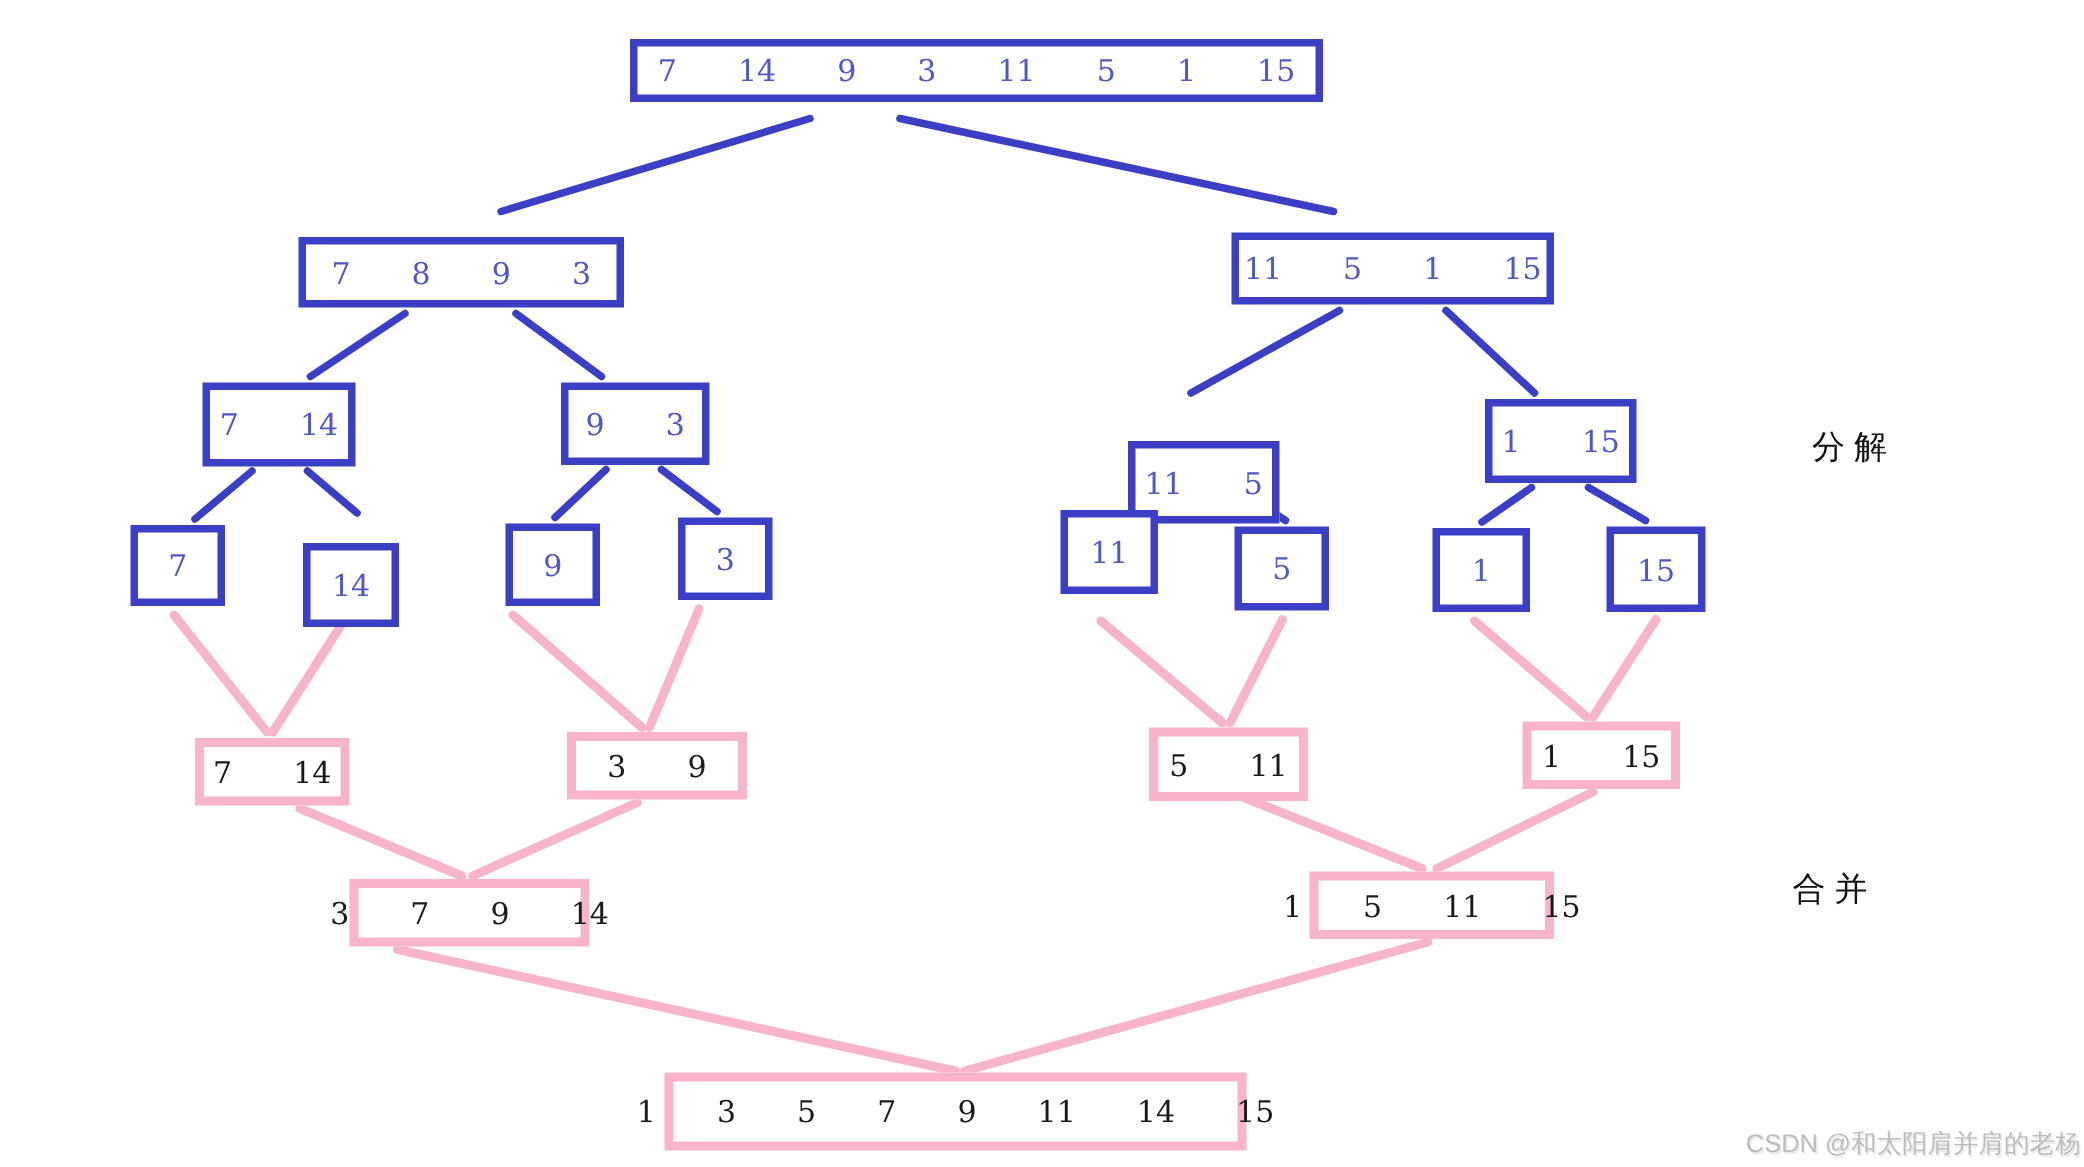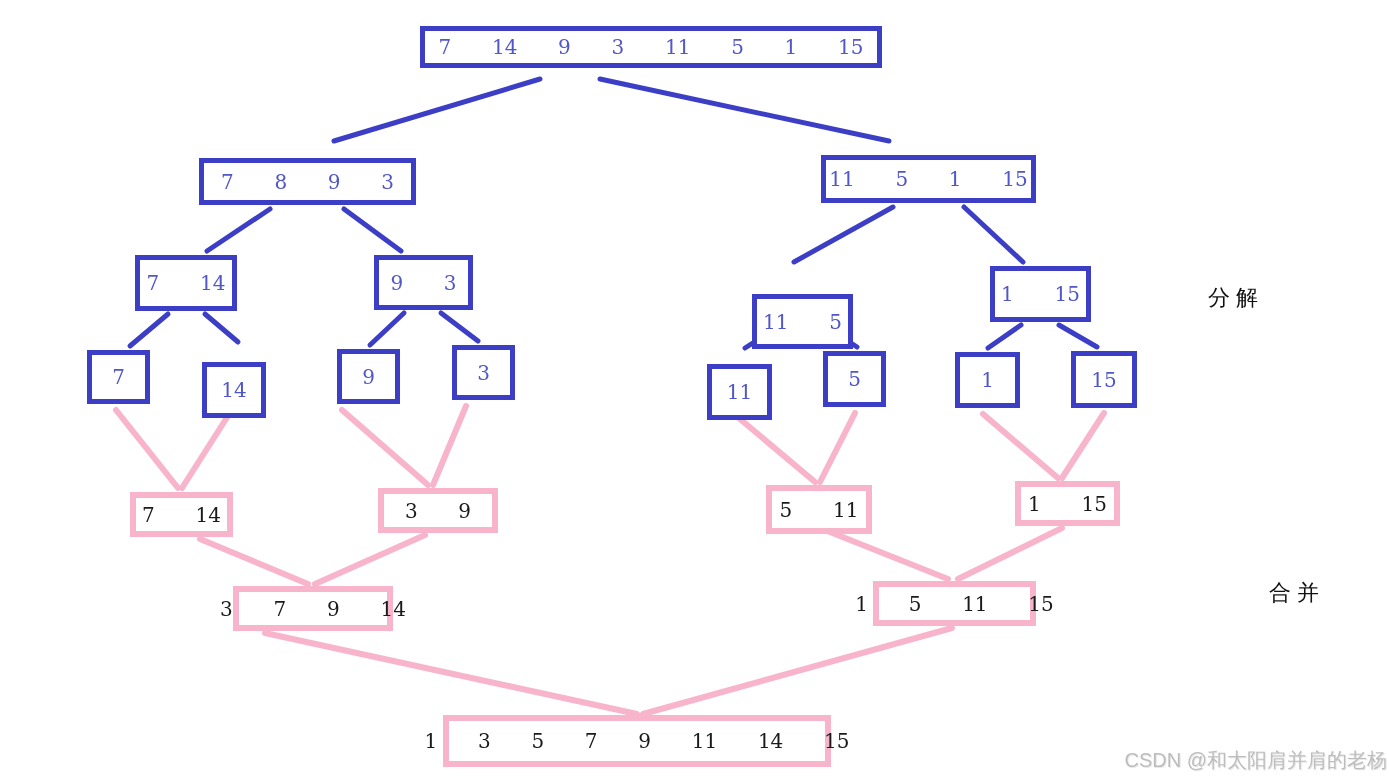--- a/index.html
+++ b/index.html
@@ -25,21 +25,21 @@
   .stage-label{
     position:absolute;
     font-size:22px;
     color:#111111;
     font-family:"DejaVu Serif","Liberation Serif",serif;
     letter-spacing:6px;
   }
   .watermark{
     position:absolute;
     right:2px;bottom:4px;
-    font-size:20px;
+    font-size:17px;
     color:#bdbdbd;
     font-family:"Liberation Sans","DejaVu Sans",sans-serif;
     text-shadow:1px 1px 0 #e9e9e9;
   }
 </style>
 </head>
 <body>
 
 <div id="canvas" style="--blue: #3c3fc6; --blueText: #5156c8; --pink: #f8b4cb; --dark: #1a1a1a;">
   <svg id="edges" xmlns="http://www.w3.org/2000/svg" width="1389" height="778">
@@ -77,28 +77,28 @@
       <div class="node blue" style="left: 199px; top: 158px; width: 217px; height: 47px;">7  8  9  3</div>
       <div class="node blue" style="left: 821px; top: 155px; width: 215px; height: 48px;">11  5  1  15</div>
       <div class="node blue" style="left: 135px; top: 255px; width: 102px; height: 56px;">7  14</div>
       <div class="node blue" style="left: 374px; top: 255px; width: 99px; height: 55px;">9  3</div>
       <div class="node blue" style="left: 752px; top: 266px; width: 101px; height: 55px; margin-top: 28px;">11  5</div>
       <div class="node blue" style="left: 990px; top: 266px; width: 101px; height: 56px;">1  15</div>
       <div class="node blue" style="left: 87px; top: 350px; width: 63px; height: 54px;">7</div>
       <div class="node blue" style="left: 202px; top: 346px; width: 64px; height: 56px; margin-top: 16px;">14</div>
       <div class="node blue" style="left: 337px; top: 349px; width: 63px; height: 55px;">9</div>
       <div class="node blue" style="left: 452px; top: 345px; width: 63px; height: 55px;">3</div>
-      <div class="node blue" style="left: 707px; top: 364px; width: 65px; height: 56px;">11</div>
+      <div class="node blue" style="left: 707px; top: 340px; width: 65px; height: 56px;">11</div>
       <div class="node blue" style="left: 823px; top: 351px; width: 63px; height: 56px;">5</div>
       <div class="node blue" style="left: 955px; top: 352px; width: 65px; height: 56px;">1</div>
       <div class="node blue" style="left: 1071px; top: 351px; width: 66px; height: 57px;">15</div>
       <div class="node pink" style="left: 130px; top: 492px; width: 103px; height: 45px;">7  14</div>
       <div class="node pink" style="left: 378px; top: 488px; width: 120px; height: 45px;">3  9</div>
       <div class="node pink" style="left: 766px; top: 485px; width: 106px; height: 49px;">5  11</div>
       <div class="node pink" style="left: 1015px; top: 481px; width: 105px; height: 45px;">1  15</div>
       <div class="node pink" style="left: 233px; top: 586px; width: 160px; height: 45px;">3  7  9  14</div>
       <div class="node pink" style="left: 873px; top: 581px; width: 163px; height: 45px;">1  5  11  15</div>
       <div class="node pink" style="left: 443px; top: 715px; width: 388px; height: 52px;">1  3  5  7  9  11  14  15</div>
     </div>
   <div class="stage-label" id="label-decompose" style="left: 1208px; top: 283px;">分解</div>
-  <div class="stage-label" id="label-merge" style="left: 1269px; top: 578px;">合并</div>
+  <div class="stage-label" id="label-merge" style="left: 1195px; top: 578px;">合并</div>
   <div class="watermark">CSDN @和太阳肩并肩的老杨</div>
 </div>
 
 </body></html>

